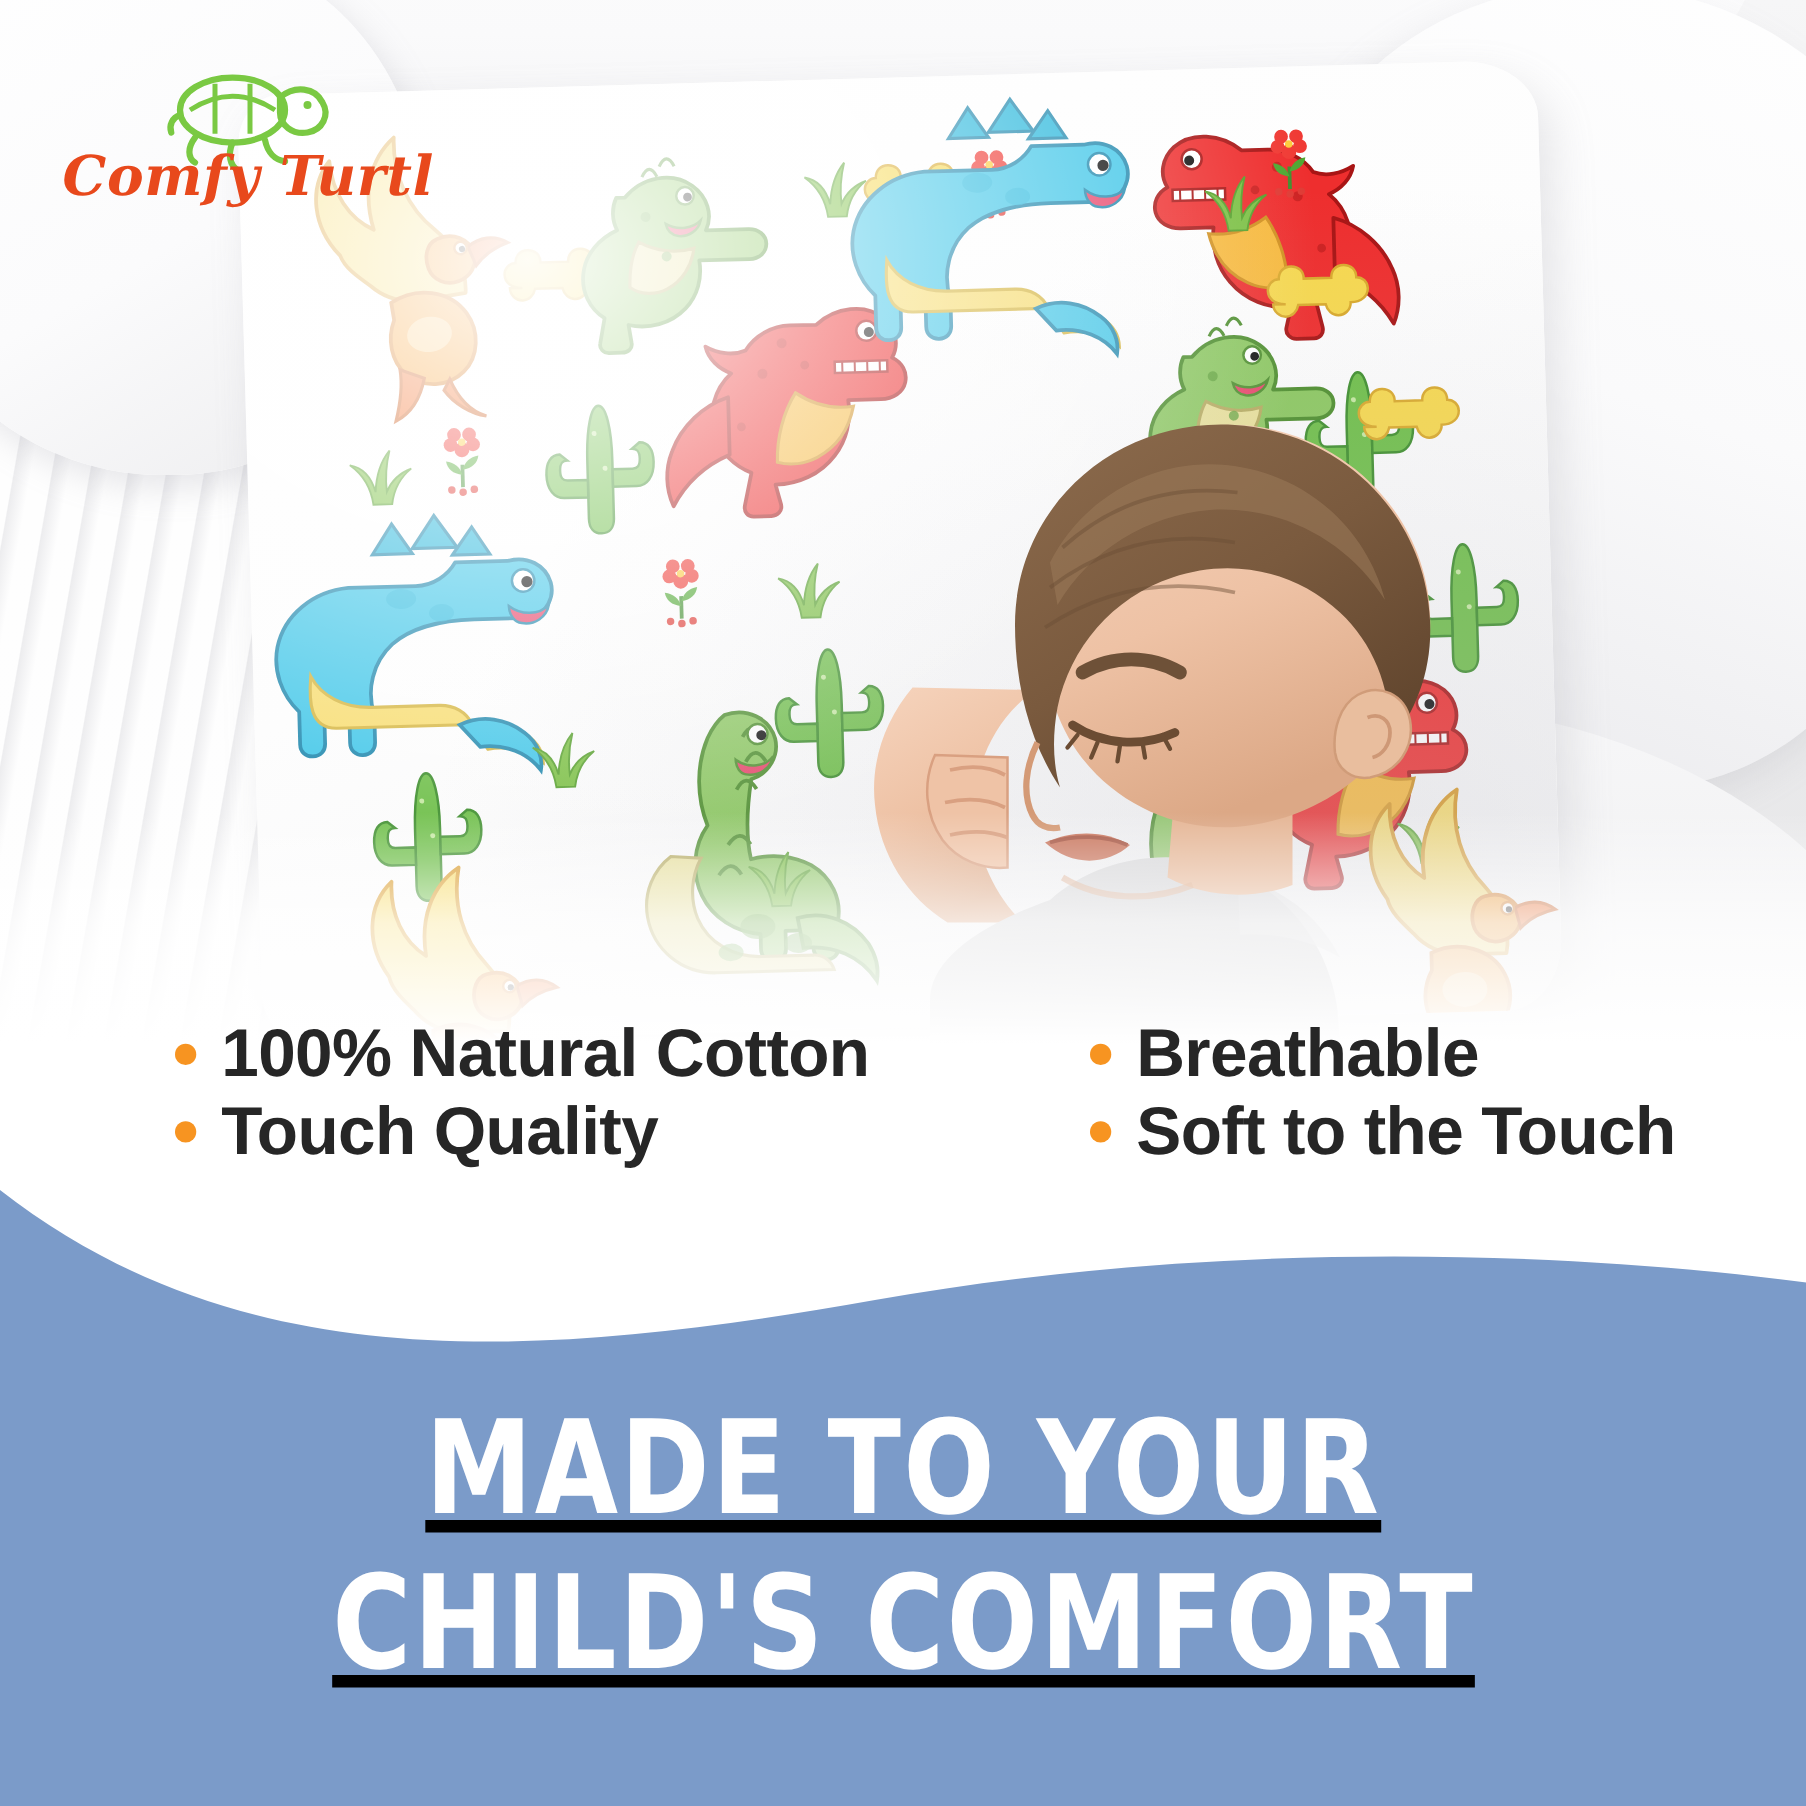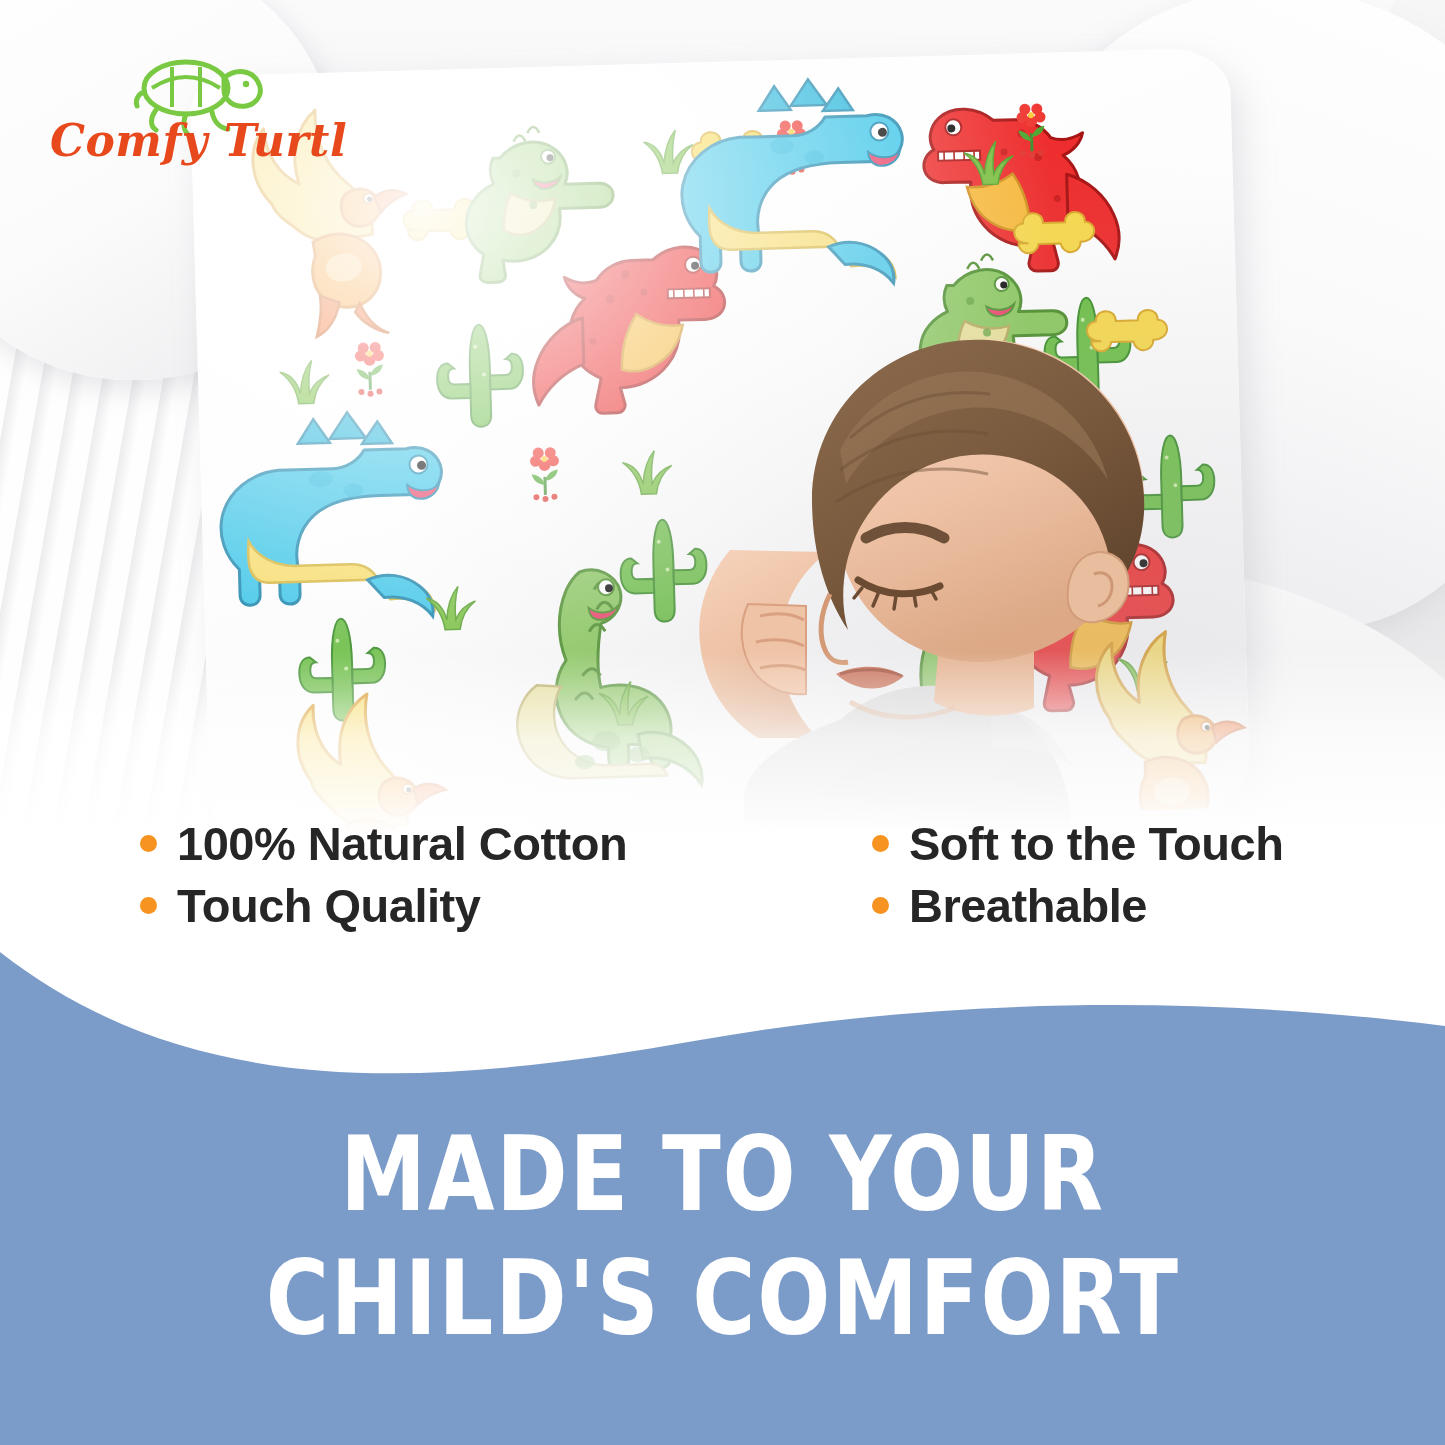--- a/index.html
+++ b/index.html
@@ -86,33 +86,33 @@
   }
   .bullet-col{position:absolute;top:0;}
   .bullet-col.left{left:140px;}
   .bullet-col.right{left:872px;}
   .bullet-row{display:flex;align-items:center;height:62px;}
   .bullet-dot{
     width:17px;height:17px;border-radius:50%;background:#F79421;
     flex:0 0 auto;margin-right:20px;
   }
   .bullet-text{
-    font-size:47px;font-weight:bold;color:#262626;letter-spacing:-.5px;
+    font-size:54px;font-weight:bold;color:#262626;letter-spacing:-.5px;
     white-space:nowrap;line-height:1;
   }
 
   
   #blue-band{
     position:absolute;left:0;top:930px;width:1445px;height:515px;
   }
   #blue-band svg{position:absolute;left:0;top:0;}
   #headline{
     position:absolute;left:0;top:0;width:1445px;height:515px;
     display:flex;flex-direction:column;align-items:center;justify-content:flex-start;
-    padding-top:195px;box-sizing:border-box;
+    padding-top:195px;box-sizing:border-box;text-decoration:underline;
   }
   .headline-line{
     color:#ffffff;font-weight:bold;
     font-family:"DejaVu Sans Condensed","Liberation Sans Narrow","Liberation Sans",sans-serif;
     font-size:104px;line-height:.96;letter-spacing:2px;
     transform:scaleX(.92);
     text-align:center;white-space:nowrap;
   }
   .headline-line.l2{margin-top:24px;}
 </style>
@@ -347,25 +347,25 @@
       </div>
       <div class="bullet-row">
         <span class="bullet-dot"></span>
         <span class="bullet-text">Touch Quality</span>
       </div>
     </div>
 
     <div class="bullet-col right">
       <div class="bullet-row">
         <span class="bullet-dot"></span>
-        <span class="bullet-text">Soft to the Touch</span>
+        <span class="bullet-text">Breathable</span>
       </div>
       <div class="bullet-row">
         <span class="bullet-dot"></span>
-        <span class="bullet-text">Breathable</span>
+        <span class="bullet-text">Soft to the Touch</span>
       </div>
     </div>
 
   </div>
 
   <div id="blue-band">
     <svg width="1445" height="515" viewBox="0 0 1445 515">
       <path d="M0,22 C190,170 420,160 700,110 C960,64 1230,68 1445,96 L1445,515 L0,515 Z" fill="#7B9BC9"></path>
     </svg>
 

